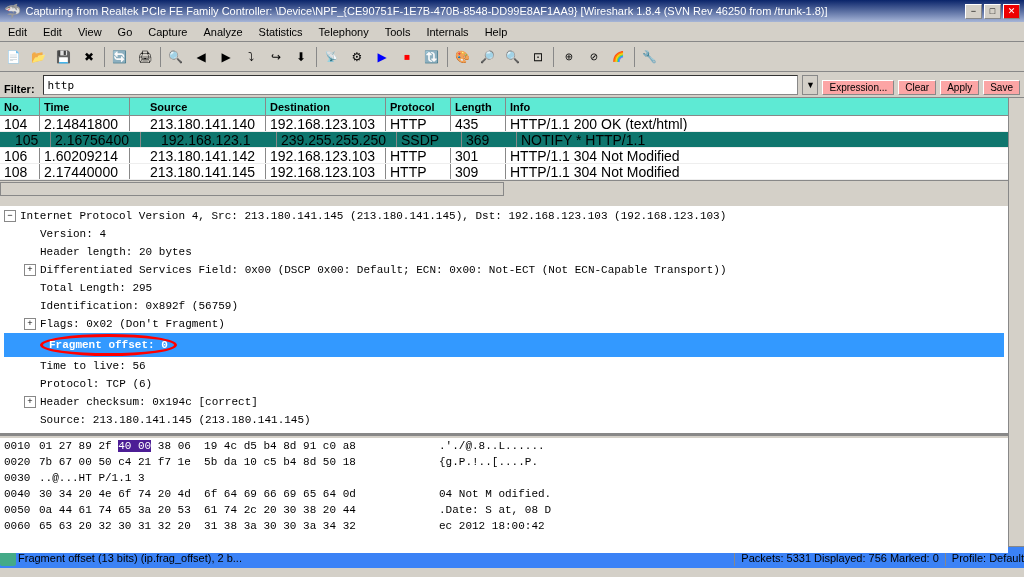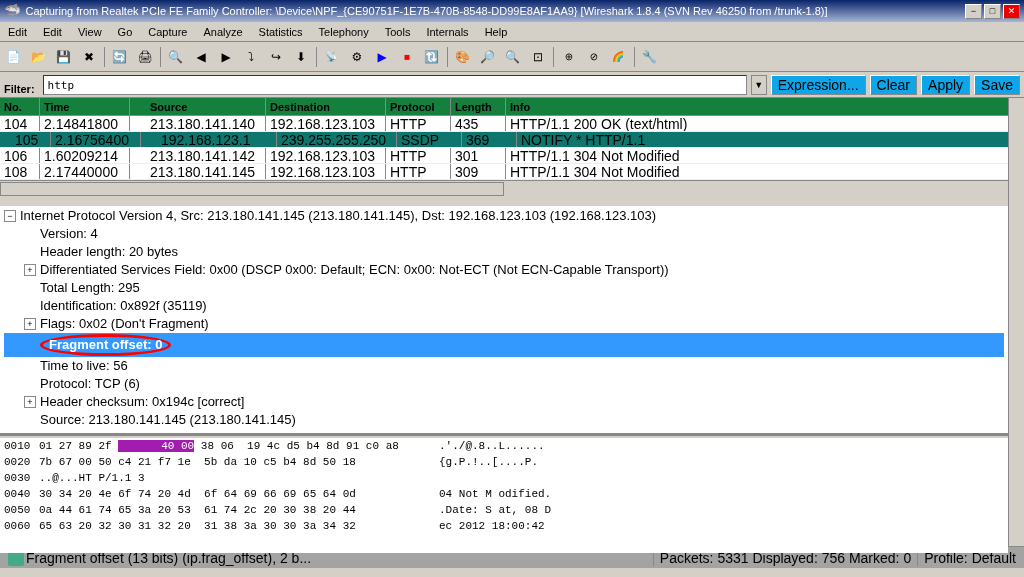--- a/index.html
+++ b/index.html
@@ -112,30 +112,30 @@
     #filter-dropdown {
       width: 16px; height: 20px;
       background: #d4d0c8;
       border: 1px solid #888;
       cursor: pointer;
       display: flex; align-items: center; justify-content: center;
       font-size: 9px;
     }
     .filter-action-btn {
       padding: 1px 6px;
-      background: #0ea5e9;
+      background: #fca5a5;
       border: 1px solid #888;
       border-top-color: #fff;
       border-left-color: #fff;
       cursor: pointer;
       font-family: Arial, sans-serif;
-      font-size: 14px;
+      font-size: 10px;
     }
     #packet-list-header {
-      background: #15803d;
+      background: #5eead4;
       display: flex;
       border-bottom: 1px solid #888;
       font-family: Arial, sans-serif;
       font-size: 11px;
       font-weight: bold;
       height: 18px;
       line-height: 18px;
     }
     .col-no { width: 40px; padding-left: 4px; border-right: 1px solid #888; }
     .col-time { width: 90px; padding-left: 4px; border-right: 1px solid #888; }
@@ -157,22 +157,22 @@
     .packet-row.green { background: #0f766e; padding-left: 11px; }
     .packet-row.white { background: white; }
     .packet-row .cell { overflow: hidden; white-space: nowrap; }
 
     
     #details-pane {
       background: white;
       height: 230px;
       border-bottom: 3px solid #888;
       overflow-y: auto;
-      font-family: Liberation Sans, sans-serif;
-      font-size: 13px;
+      font-family: Liberation Mono, monospace;
+      font-size: 11px;
       position: relative;
     }
     .detail-section {
       padding: 1px 4px;
     }
     .detail-row {
       display: flex;
       align-items: center;
       padding: 1px 0;
       line-height: 16px;
@@ -210,32 +210,32 @@
     }
     .hex-row {
       display: flex;
       height: 16px;
       line-height: 16px;
       padding-left: 4px;
     }
     .hex-offset { width: 35px; color: #000; }
     .hex-bytes { width: 400px; }
     .hex-ascii { color: #000; }
-    .hex-highlight { background: #a21caf; color: white; padding-left: 43px; }
+    .hex-highlight { background: #4c1d95; color: white; }
 
     
     #status-bar {
-      background: #a3a3a3;
+      background: #3b82f6;
       border-top: 1px solid #888;
       height: 22px;
       display: flex;
       align-items: center;
       font-family: Arial, sans-serif;
-      font-size: 14px;
-      padding: 0 8px;
+      font-size: 11px;
+      padding: 0 0;
       gap: 2px;
     }
     .status-icon {
       width: 16px; height: 16px;
       background: #4a8;
       border-radius: 2px;
       display: inline-block;
     }
     .status-sep {
       width: 1px;
@@ -417,21 +417,21 @@
       <div class="detail-row detail-indent-1">
         <span class="expand-icon closed"></span>
         <span>Differentiated Services Field: 0x00 (DSCP 0x00: Default; ECN: 0x00: Not-ECT (Not ECN-Capable Transport))</span>
       </div>
       <div class="detail-row detail-indent-1">
         <span class="expand-spacer"></span>
         <span>Total Length: 295</span>
       </div>
       <div class="detail-row detail-indent-1">
         <span class="expand-spacer"></span>
-        <span>Identification: 0x892f (35119)</span>
+        <span>Identification: 0x892f (56759)</span>
       </div>
       <div class="detail-row detail-indent-1">
         <span class="expand-icon closed"></span>
         <span>Flags: 0x02 (Don't Fragment)</span>
       </div>
       <div class="detail-row detail-indent-1 highlighted" style="background:#3399ff;color:white;">
         <span class="expand-spacer"></span>
         <span style="display:inline-flex;align-items:center;">
           <span style="border:3px solid red;border-radius:50%;padding:0 6px;color:white;font-weight:bold;display:inline-block;">Fragment offset: 0</span>
         </span>

